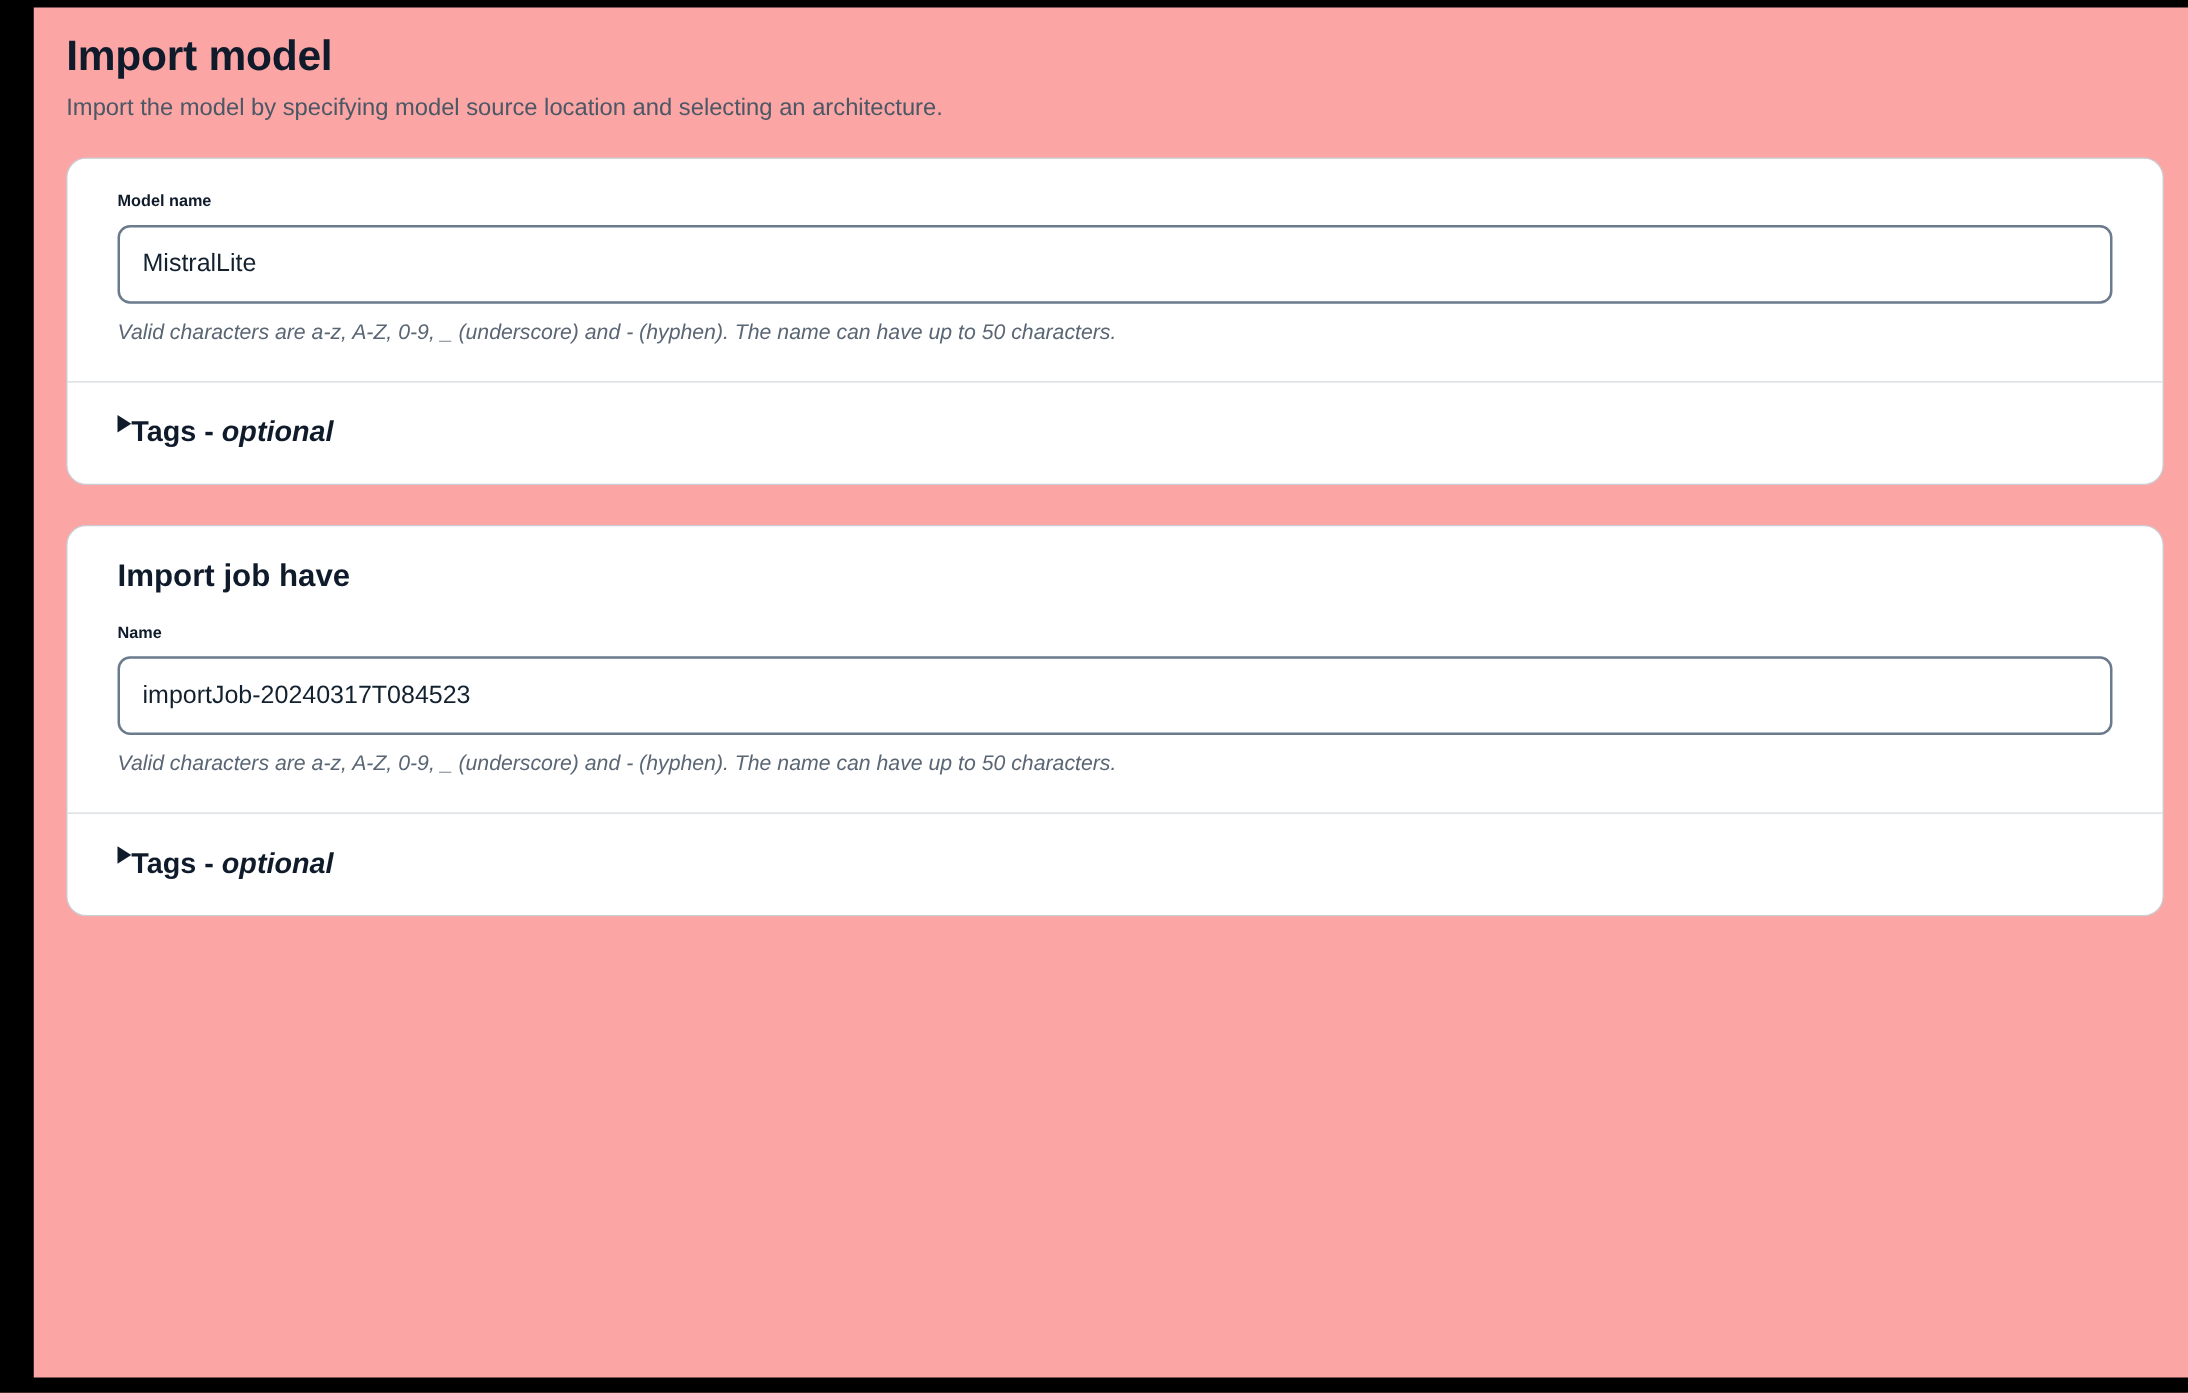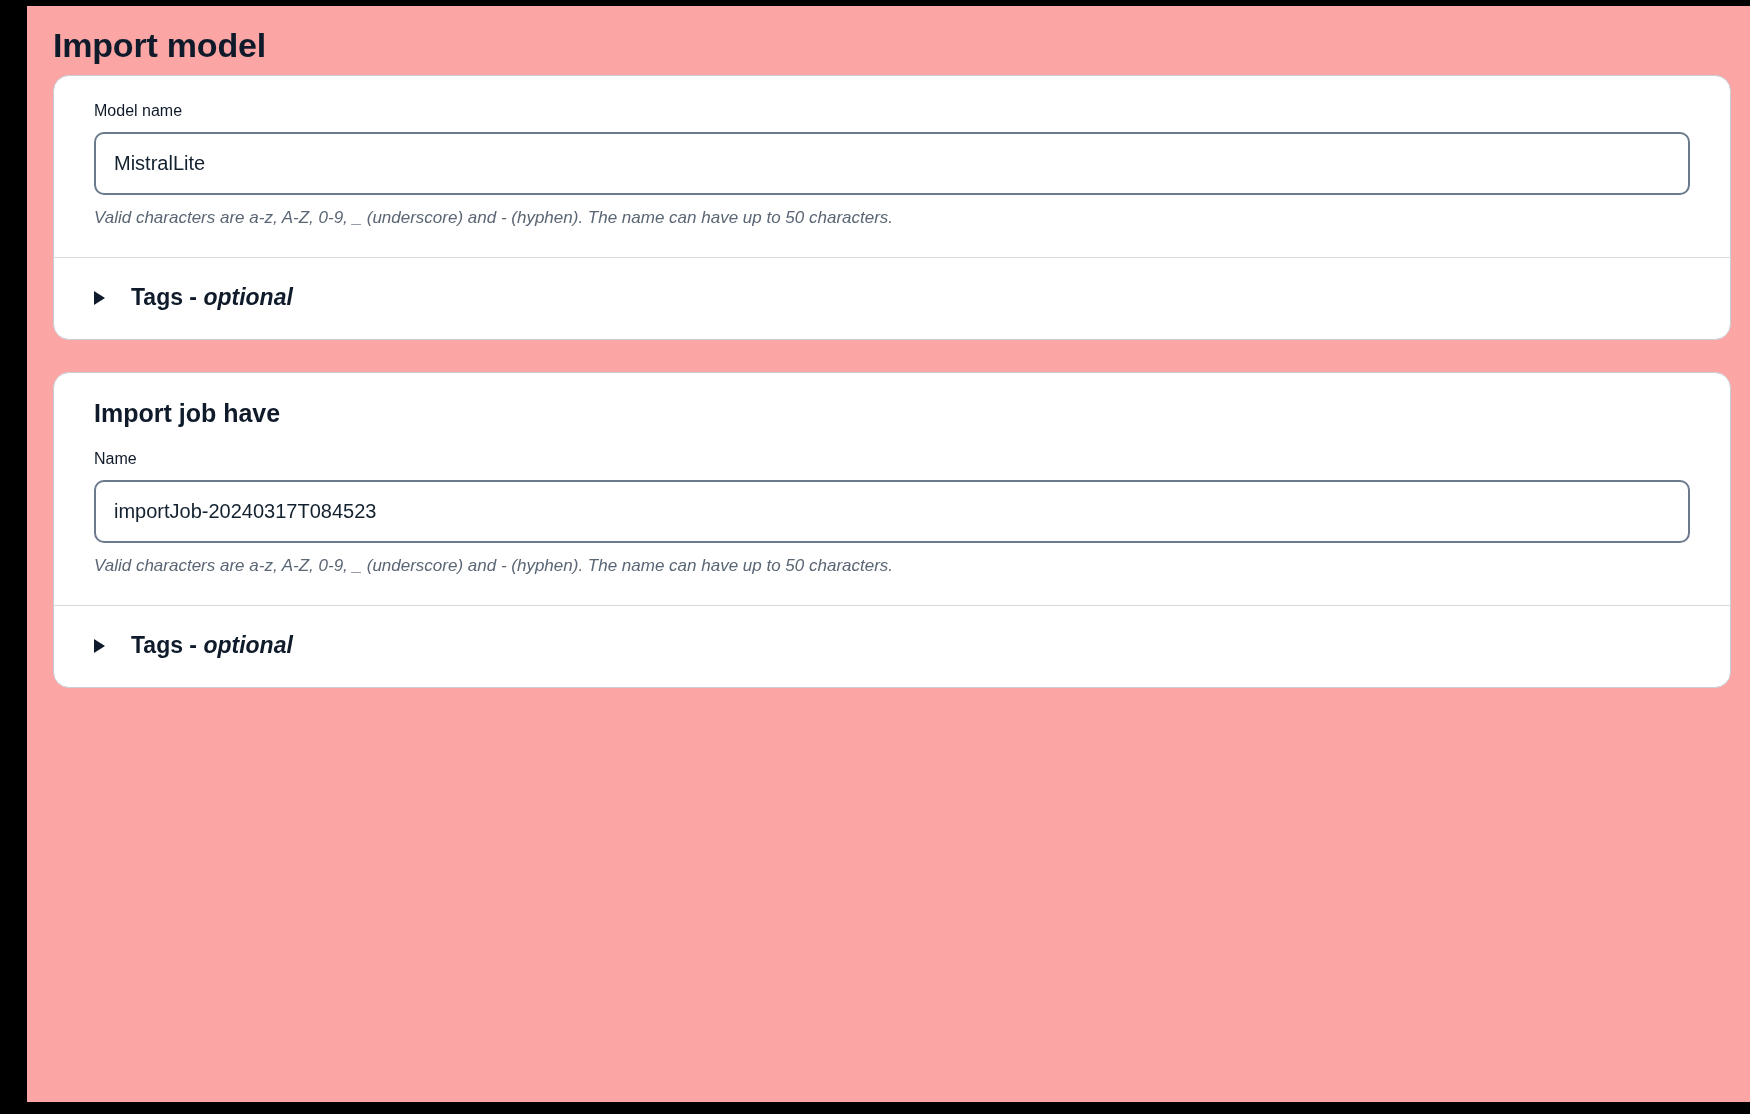--- a/index.html
+++ b/index.html
@@ -54,22 +54,22 @@
   .card-heading {
     font-size: 25px;
     font-weight: bold;
     color: #0f1b2a;
     margin: 0 0 34px 0;
   }
   .card-heading.tight {
     margin-bottom: 22px;
   }
   .field-label {
-    font-size: 16px;
-    font-weight: normal;
+    font-size: 13px;
+    font-weight: bold;
     color: #0f1b2a;
     margin: 0 0 12px 0;
   }
   .field-desc {
     font-size: 17px;
     color: #5a6674;
     margin: 0 0 14px 0;
     line-height: 1.3;
   }
   .text-input {
@@ -93,22 +93,21 @@
     line-height: 1.3;
     font-style: italic;
   }
   .divider {
     height: 1px;
     background: #d5dade;
     margin: 0;
   }
   .expander {
     display: flex;
-    align-items: center;
-    gap: 26px;
+    gap: 0;
     padding: 26px 40px 28px 40px;
     cursor: pointer;
     user-select: none;
   }
   .caret {
     width: 0;
     height: 0;
     border-left: 11px solid #0f1b2a;
     border-top: 7px solid transparent;
     border-bottom: 7px solid transparent;
@@ -127,20 +126,21 @@
     margin-bottom: 0;
   }
 </style>
 </head>
 <body>
 
 <div class="screen">
   <div class="page">
 
     <h1 class="page-title">Import model</h1>
+    <p class="page-subtitle">Import the model by specifying model source location and selecting an architecture.</p>
 
     <div class="card">
       <div class="card-section">
         <div class="field-block">
           <div class="field-label">Model name</div>
           <input class="text-input" type="text" value="MistralLite" style="">
           <p class="constraint">Valid characters are a-z, A-Z, 0-9, _ (underscore) and - (hyphen). The name can have up to 50 characters.</p>
         </div>
       </div>
       <div class="divider"></div>

